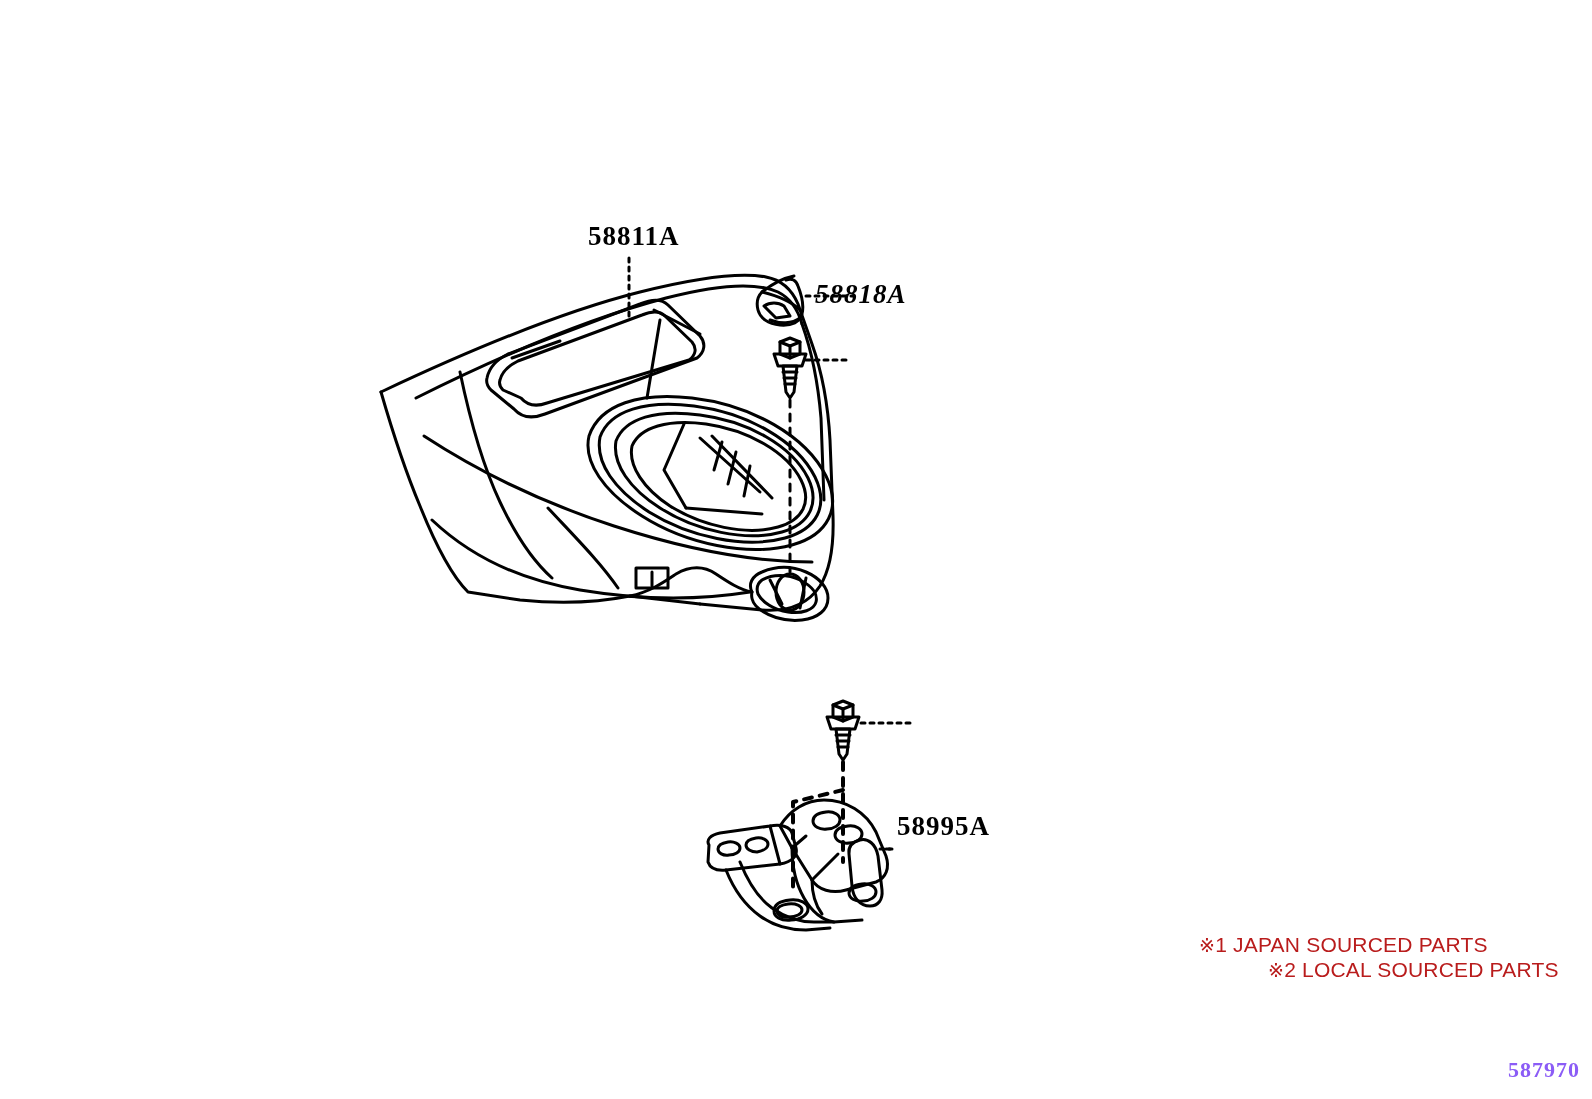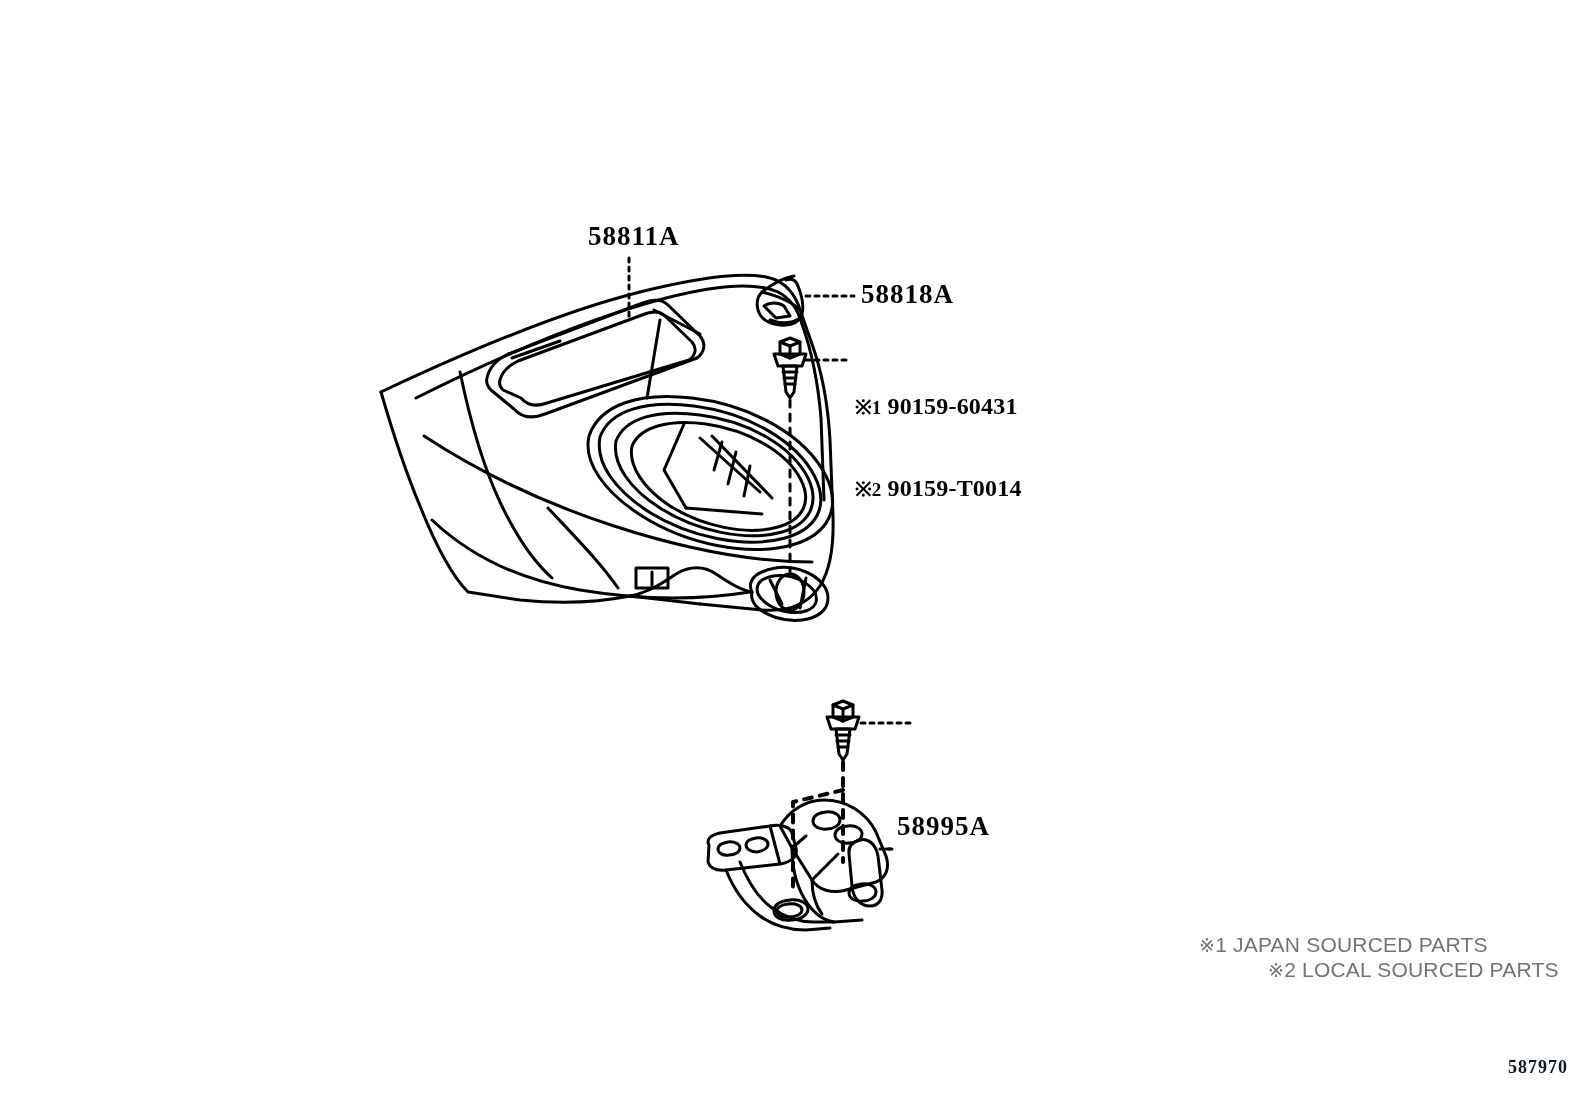--- a/index.html
+++ b/index.html
@@ -46,39 +46,39 @@
     letter-spacing: 0;
   }
   .hw-label .mknum {
     font-size: 19px;
     letter-spacing: 0;
   }
   .footnote {
     position: absolute;
     font-family: "Liberation Sans", sans-serif;
     font-size: 21px;
-    color: #737373;
+    color: #b91c1c;
     white-space: pre;
     letter-spacing: 0.2px;
   }
   .footnote .mk {
     font-family: "DejaVu Sans", sans-serif;
     font-size: 19px;
   }
   .diagram-id {
     position: absolute;
     font-family: "Liberation Serif", serif;
     font-weight: bold;
-    font-size: 18px;
-    color: #0f172a;
+    font-size: 22px;
+    color: #8b5cf6;
     letter-spacing: 1px;
   }
   
   #label-58811a { left: 588px; top: 221px; }
-  #label-58818a { left: 861px; top: 279px; }
+  #label-58818a { left: 815px; top: 279px; font-style: italic; }
   #label-bolt-upper { left: 855px; top: 339px; line-height: 27px; }
   #label-bolt-lower { left: 914px; top: 694px; line-height: 27px; }
   #label-58995a { left: 897px; top: 811px; }
   #footnote-1 { left: 1199px; top: 933px; }
   #footnote-2 { left: 1268px; top: 958px; }
   #diagram-id { left: 1508px; top: 1057px; }
 </style>
 </head>
 <body>
 
@@ -347,24 +347,20 @@
 
       <path d="M880,849 L 892,849" stroke-dasharray="4 5"></path>
       <path d="M886,849 L 892,849" stroke-dasharray="4 5"></path>
     </g>
   </svg>
 
   <div class="label part-label" id="label-58811a">58811A</div>
 
   <div class="label part-label" id="label-58818a">58818A</div>
 
-  <div class="label hw-label" id="label-bolt-upper">
-    <div><span class="mk">※</span><span class="mknum">1</span> <span>90159-60431</span></div>
-    <div><span class="mk">※</span><span class="mknum">2</span> <span>90159-T0014</span></div>
-  </div>
 
 
   <div class="label part-label" id="label-58995a">58995A</div>
 
   <div class="footnote" id="footnote-1"><span class="mk">※</span><span>1</span><span> JAPAN SOURCED PARTS</span></div>
 
   <div class="footnote" id="footnote-2"><span class="mk">※</span><span>2</span><span> LOCAL SOURCED PARTS</span></div>
 
   <div class="diagram-id" id="diagram-id">587970</div>
 

